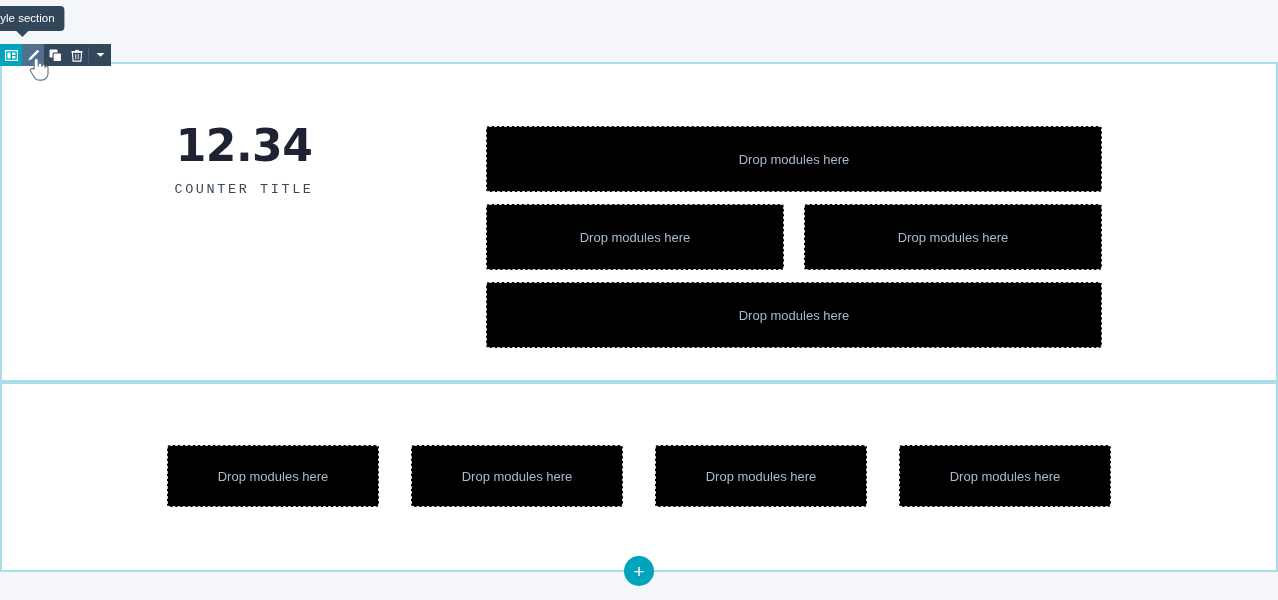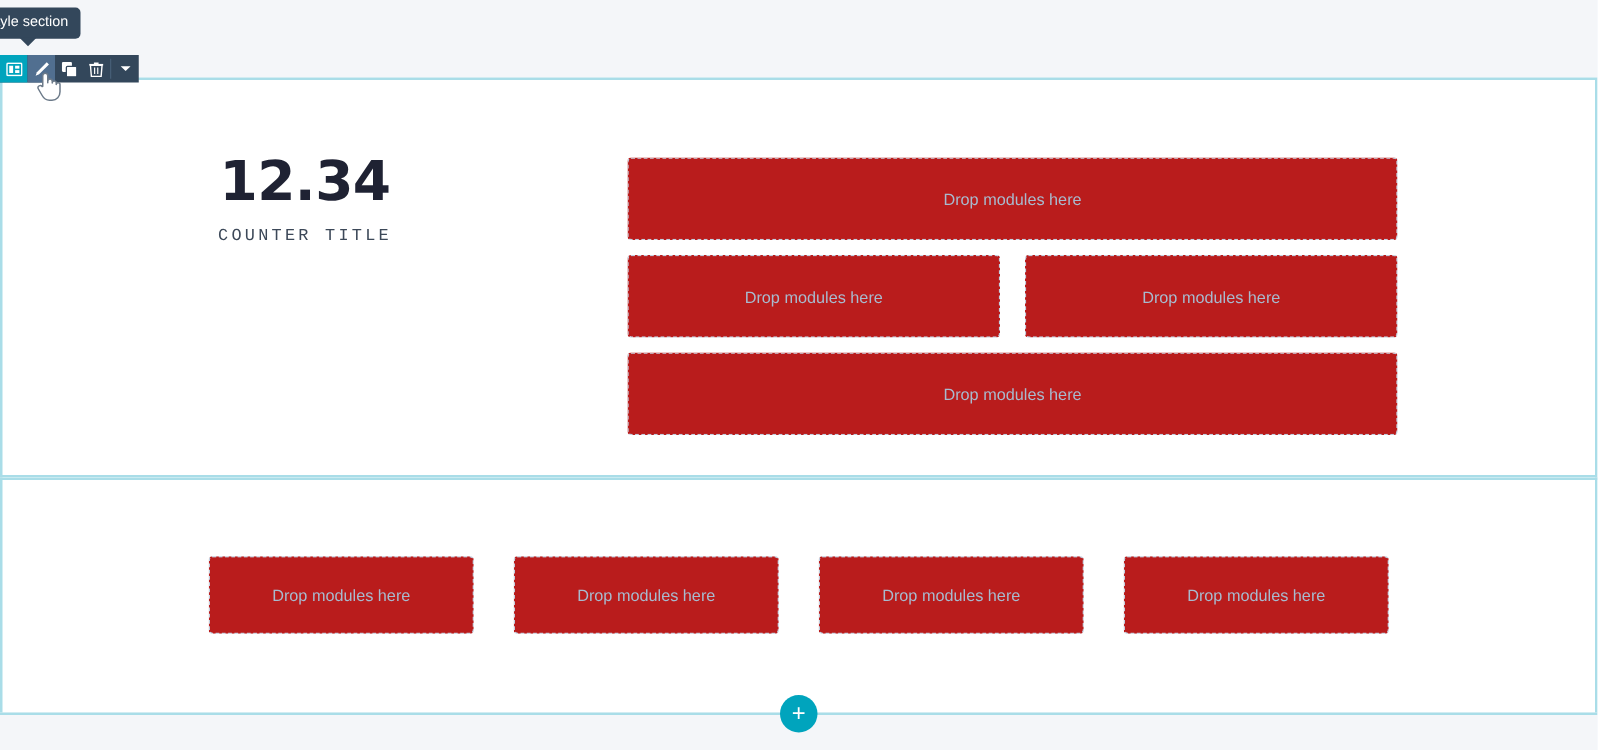--- a/index.html
+++ b/index.html
@@ -47,21 +47,20 @@
 
   
   .counter-row {
     position: absolute;
     left: 0;
     top: 0;
     width: 1274px;
     height: 292px;
     display: flex;
     align-items: flex-start;
-    gap: 16px;
   }
 
   .counter-col {
     width: 484px;
     padding-top: 60px;
     display: flex;
     flex-direction: column;
     align-items: center;
   }
 
@@ -87,21 +86,21 @@
     width: 700px;
     padding-top: 62px;
     display: flex;
     flex-direction: column;
     gap: 12px;
   }
 
   
   .dropzone {
     border: 1px dashed #C3D0E0;
-    background: #b91c1c;
+    background: #000000;
     border-radius: 3px;
     display: flex;
     align-items: center;
     justify-content: center;
     color: #A8BACE;
     font-size: 13px;
     font-family: "Liberation Sans", sans-serif;
   }
 
   .dz-wide   { width: 616px; height: 66px; }

